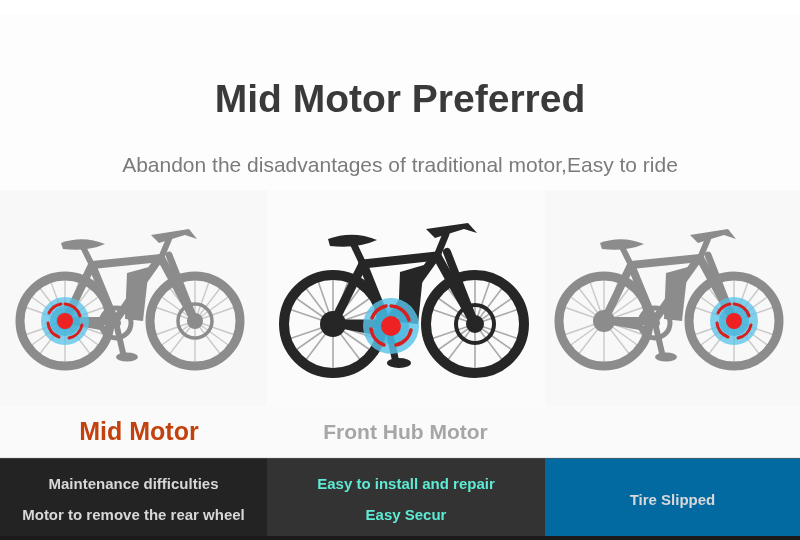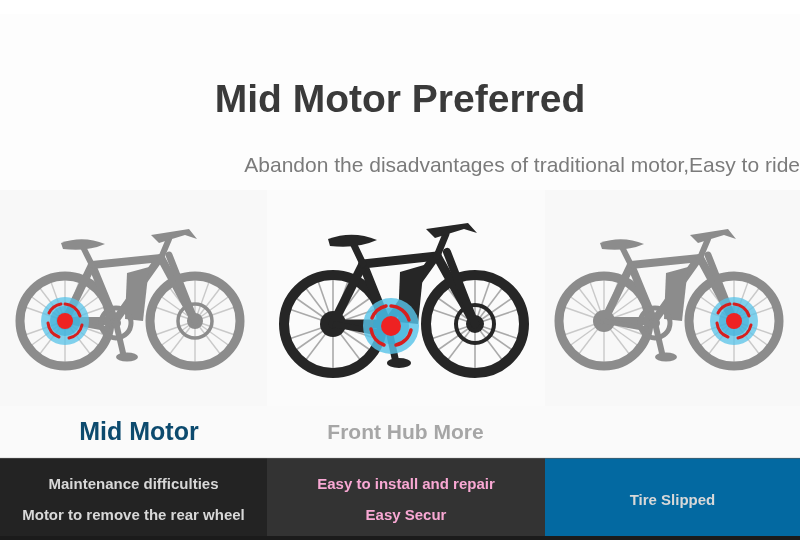--- a/index.html
+++ b/index.html
@@ -38,21 +38,21 @@
     font-weight: bold;
     letter-spacing: 0px;
     color: #3a3a3a;
     line-height: 46px;
     white-space: nowrap;
   }
   .subtitle {
     position: absolute;
     left: 0; top: 138px;
     width: 800px;
-    text-align: right;
+    text-align: center;
     font-size: 21px;
     font-weight: normal;
     color: #7b7b7b;
     line-height: 26px;
     white-space: nowrap;
   }
 
   
   .bikes {
     position: absolute;
@@ -104,21 +104,21 @@
   .name-cell.right { width: 255px; }
 
   .name-text {
     font-size: 21px;
     font-weight: bold;
     color: #a6a6a6;
     white-space: nowrap;
   }
   .name-text.featured {
     font-size: 25px;
-    color: #0c4a6e;
+    color: #c2410c;
   }
 
   
   .darkbar {
     position: absolute;
     left: 0; top: 458px;
     width: 800px;
     height: 82px;
     display: flex;
     border-radius: 9px;
@@ -138,21 +138,21 @@
   .dark-cell.right { width: 255px; background: #0369a1; }
 
   .dark-line {
     font-size: 15px;
     font-weight: bold;
     color: #d8d8d8;
     line-height: 31px;
     white-space: nowrap;
     text-align: center;
   }
-  .dark-cell.mid .dark-line { color: #f9a8d4; }
+  .dark-cell.mid .dark-line { color: #5eead4; }
 
   
   .darkbar::before {
     content: "";
     position: absolute;
     left: 0; top: 0;
     width: 800px;
     height: 1px;
     background: #5a5a5a;
     opacity: .55;
@@ -442,21 +442,21 @@
         </g>
       </svg>
     </div>
   </div>
 
   <div class="names">
     <div class="name-cell mid">
       <span class="name-text featured">Mid Motor</span>
     </div>
     <div class="name-cell right">
-      <span class="name-text">Front Hub More</span>
+      <span class="name-text">Front Hub Motor</span>
     </div>
   </div>
 
   <div class="darkbar">
     <div class="dark-cell left">
       <div class="dark-line">Maintenance difficulties</div>
       <div class="dark-line">Motor to remove the rear wheel</div>
     </div>
     <div class="dark-cell mid">
       <div class="dark-line">Easy to install and repair</div>

